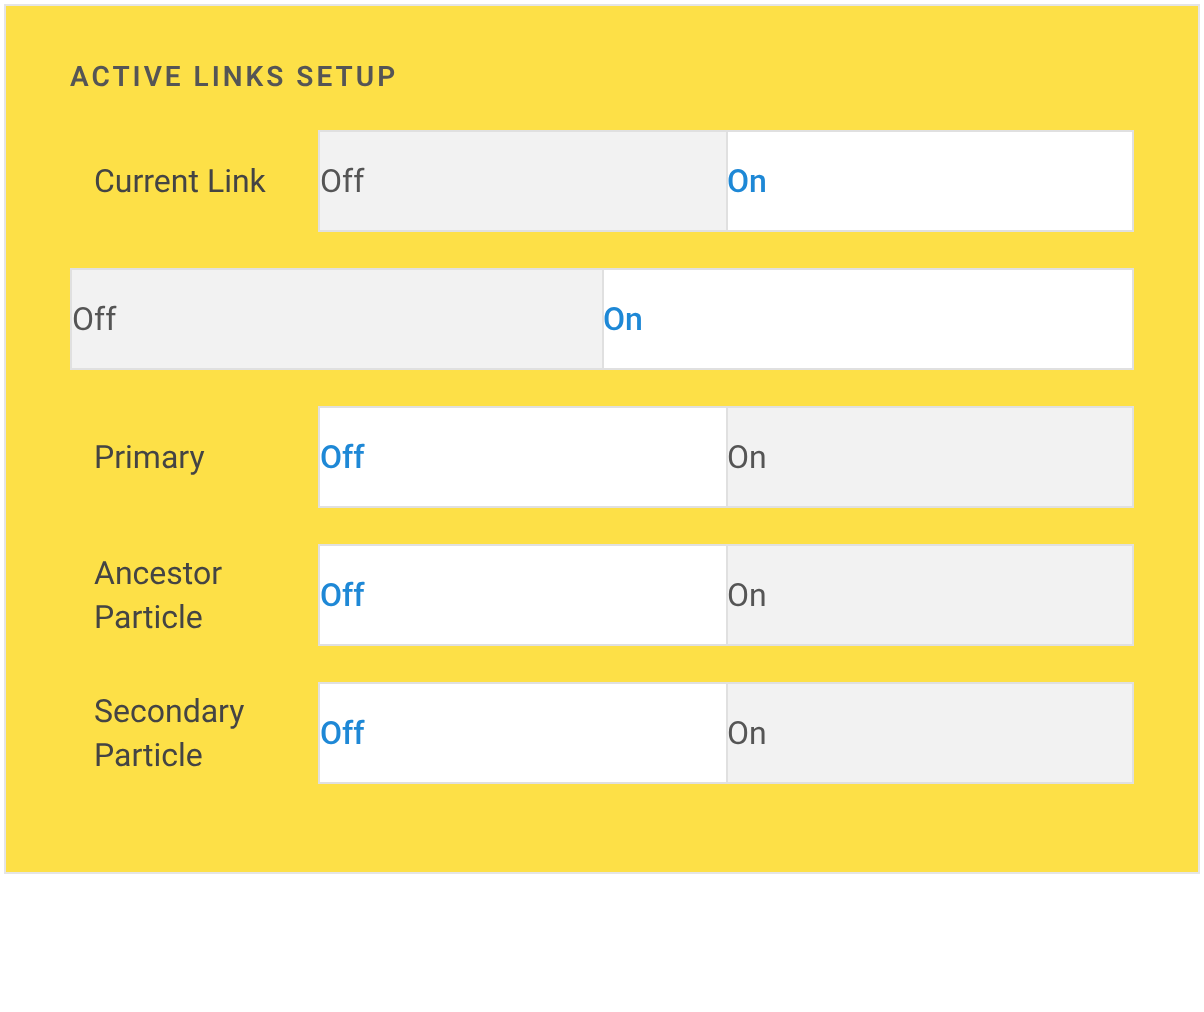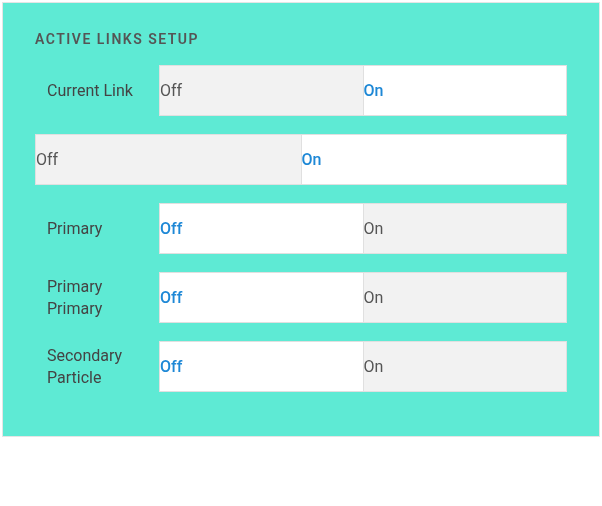--- a/index.html
+++ b/index.html
@@ -8,21 +8,21 @@
     padding: 0;
   }
   body {
     font-family: -apple-system, BlinkMacSystemFont, "Segoe UI", Roboto, "Helvetica Neue", Arial, sans-serif;
     background: #fff;
     padding: 0;
   }
   .panel {
     width: 598px;
     border: 1px solid #e5e5e5;
-    background: #5eead4;
+    background: #fde047;
     padding: 28px 32px 44px 32px;
     margin: 2px;
   }
   .section-title {
     font-size: 14px;
     letter-spacing: 1.5px;
     text-transform: uppercase;
     font-weight: 600;
     color: #555;
     margin-bottom: 18px;
@@ -89,21 +89,21 @@
 
   <div class="row">
     <div class="label">Primary</div>
     <div class="toggle">
       <div class="toggle-opt active">Off</div>
       <div class="toggle-opt">On</div>
     </div>
   </div>
 
   <div class="row">
-    <div class="label">Primary Primary</div>
+    <div class="label">Ancestor Particle</div>
     <div class="toggle">
       <div class="toggle-opt active">Off</div>
       <div class="toggle-opt">On</div>
     </div>
   </div>
 
   <div class="row">
     <div class="label">Secondary Particle</div>
     <div class="toggle">
       <div class="toggle-opt active">Off</div>

